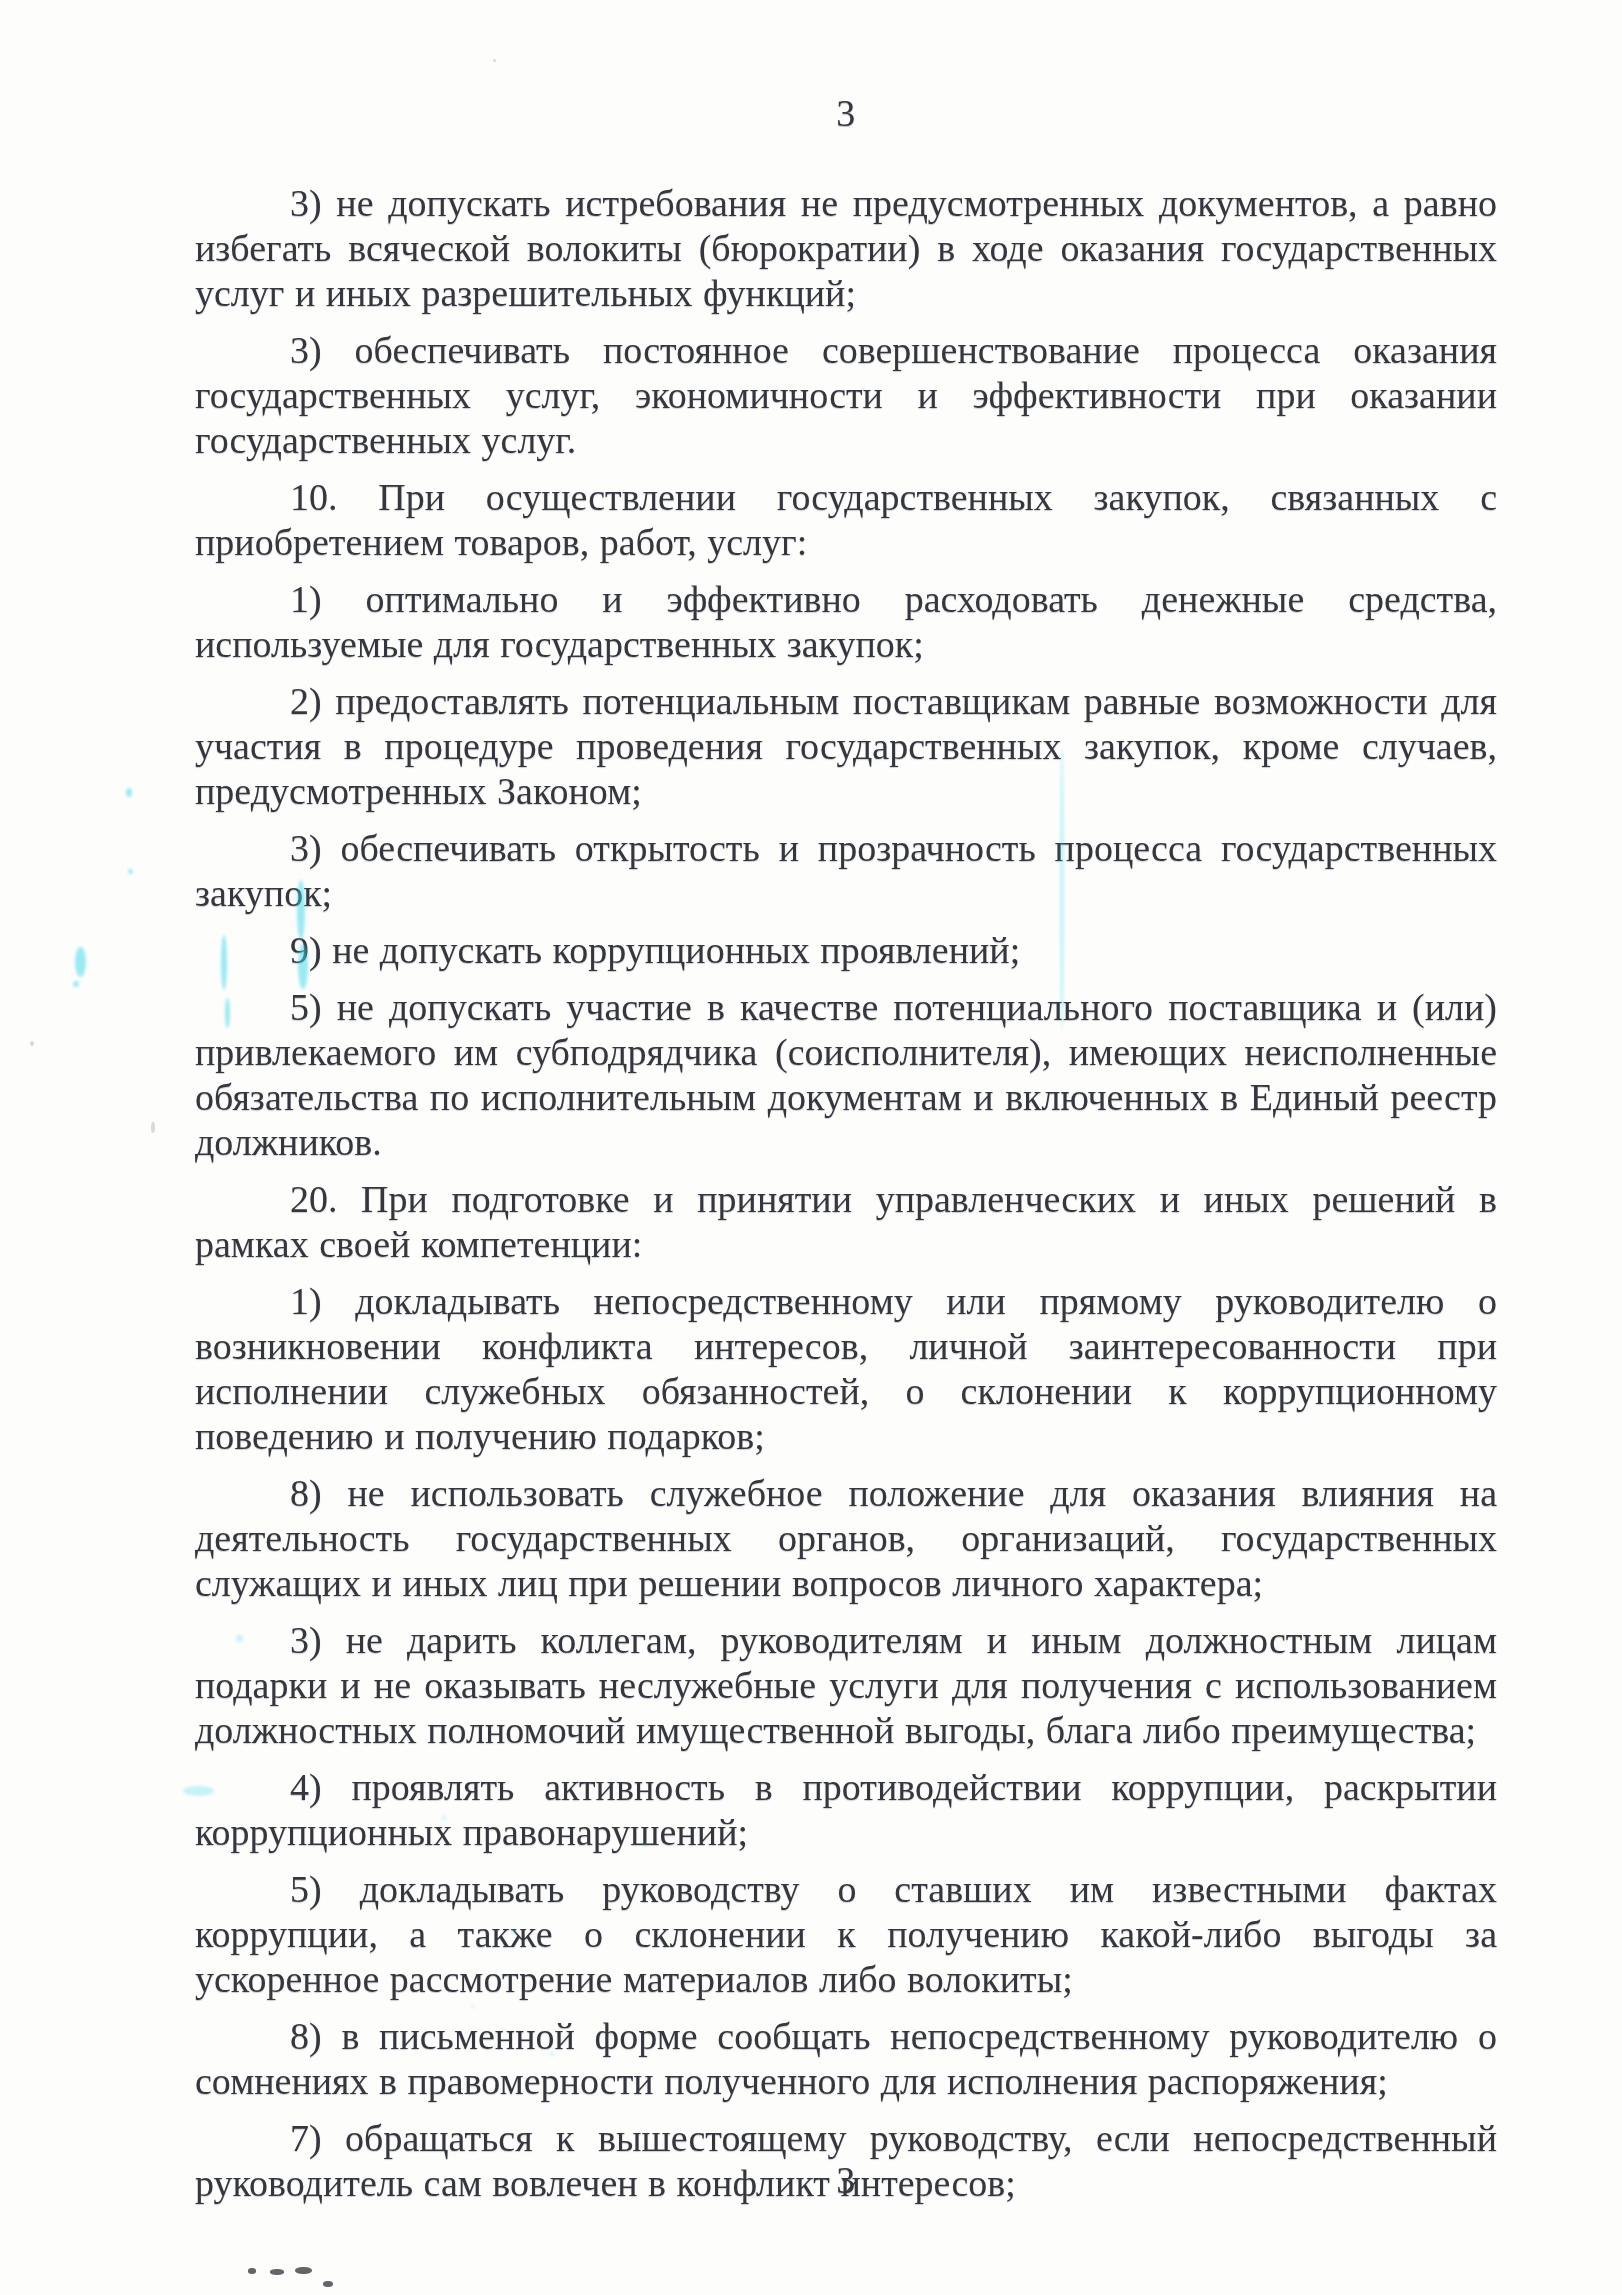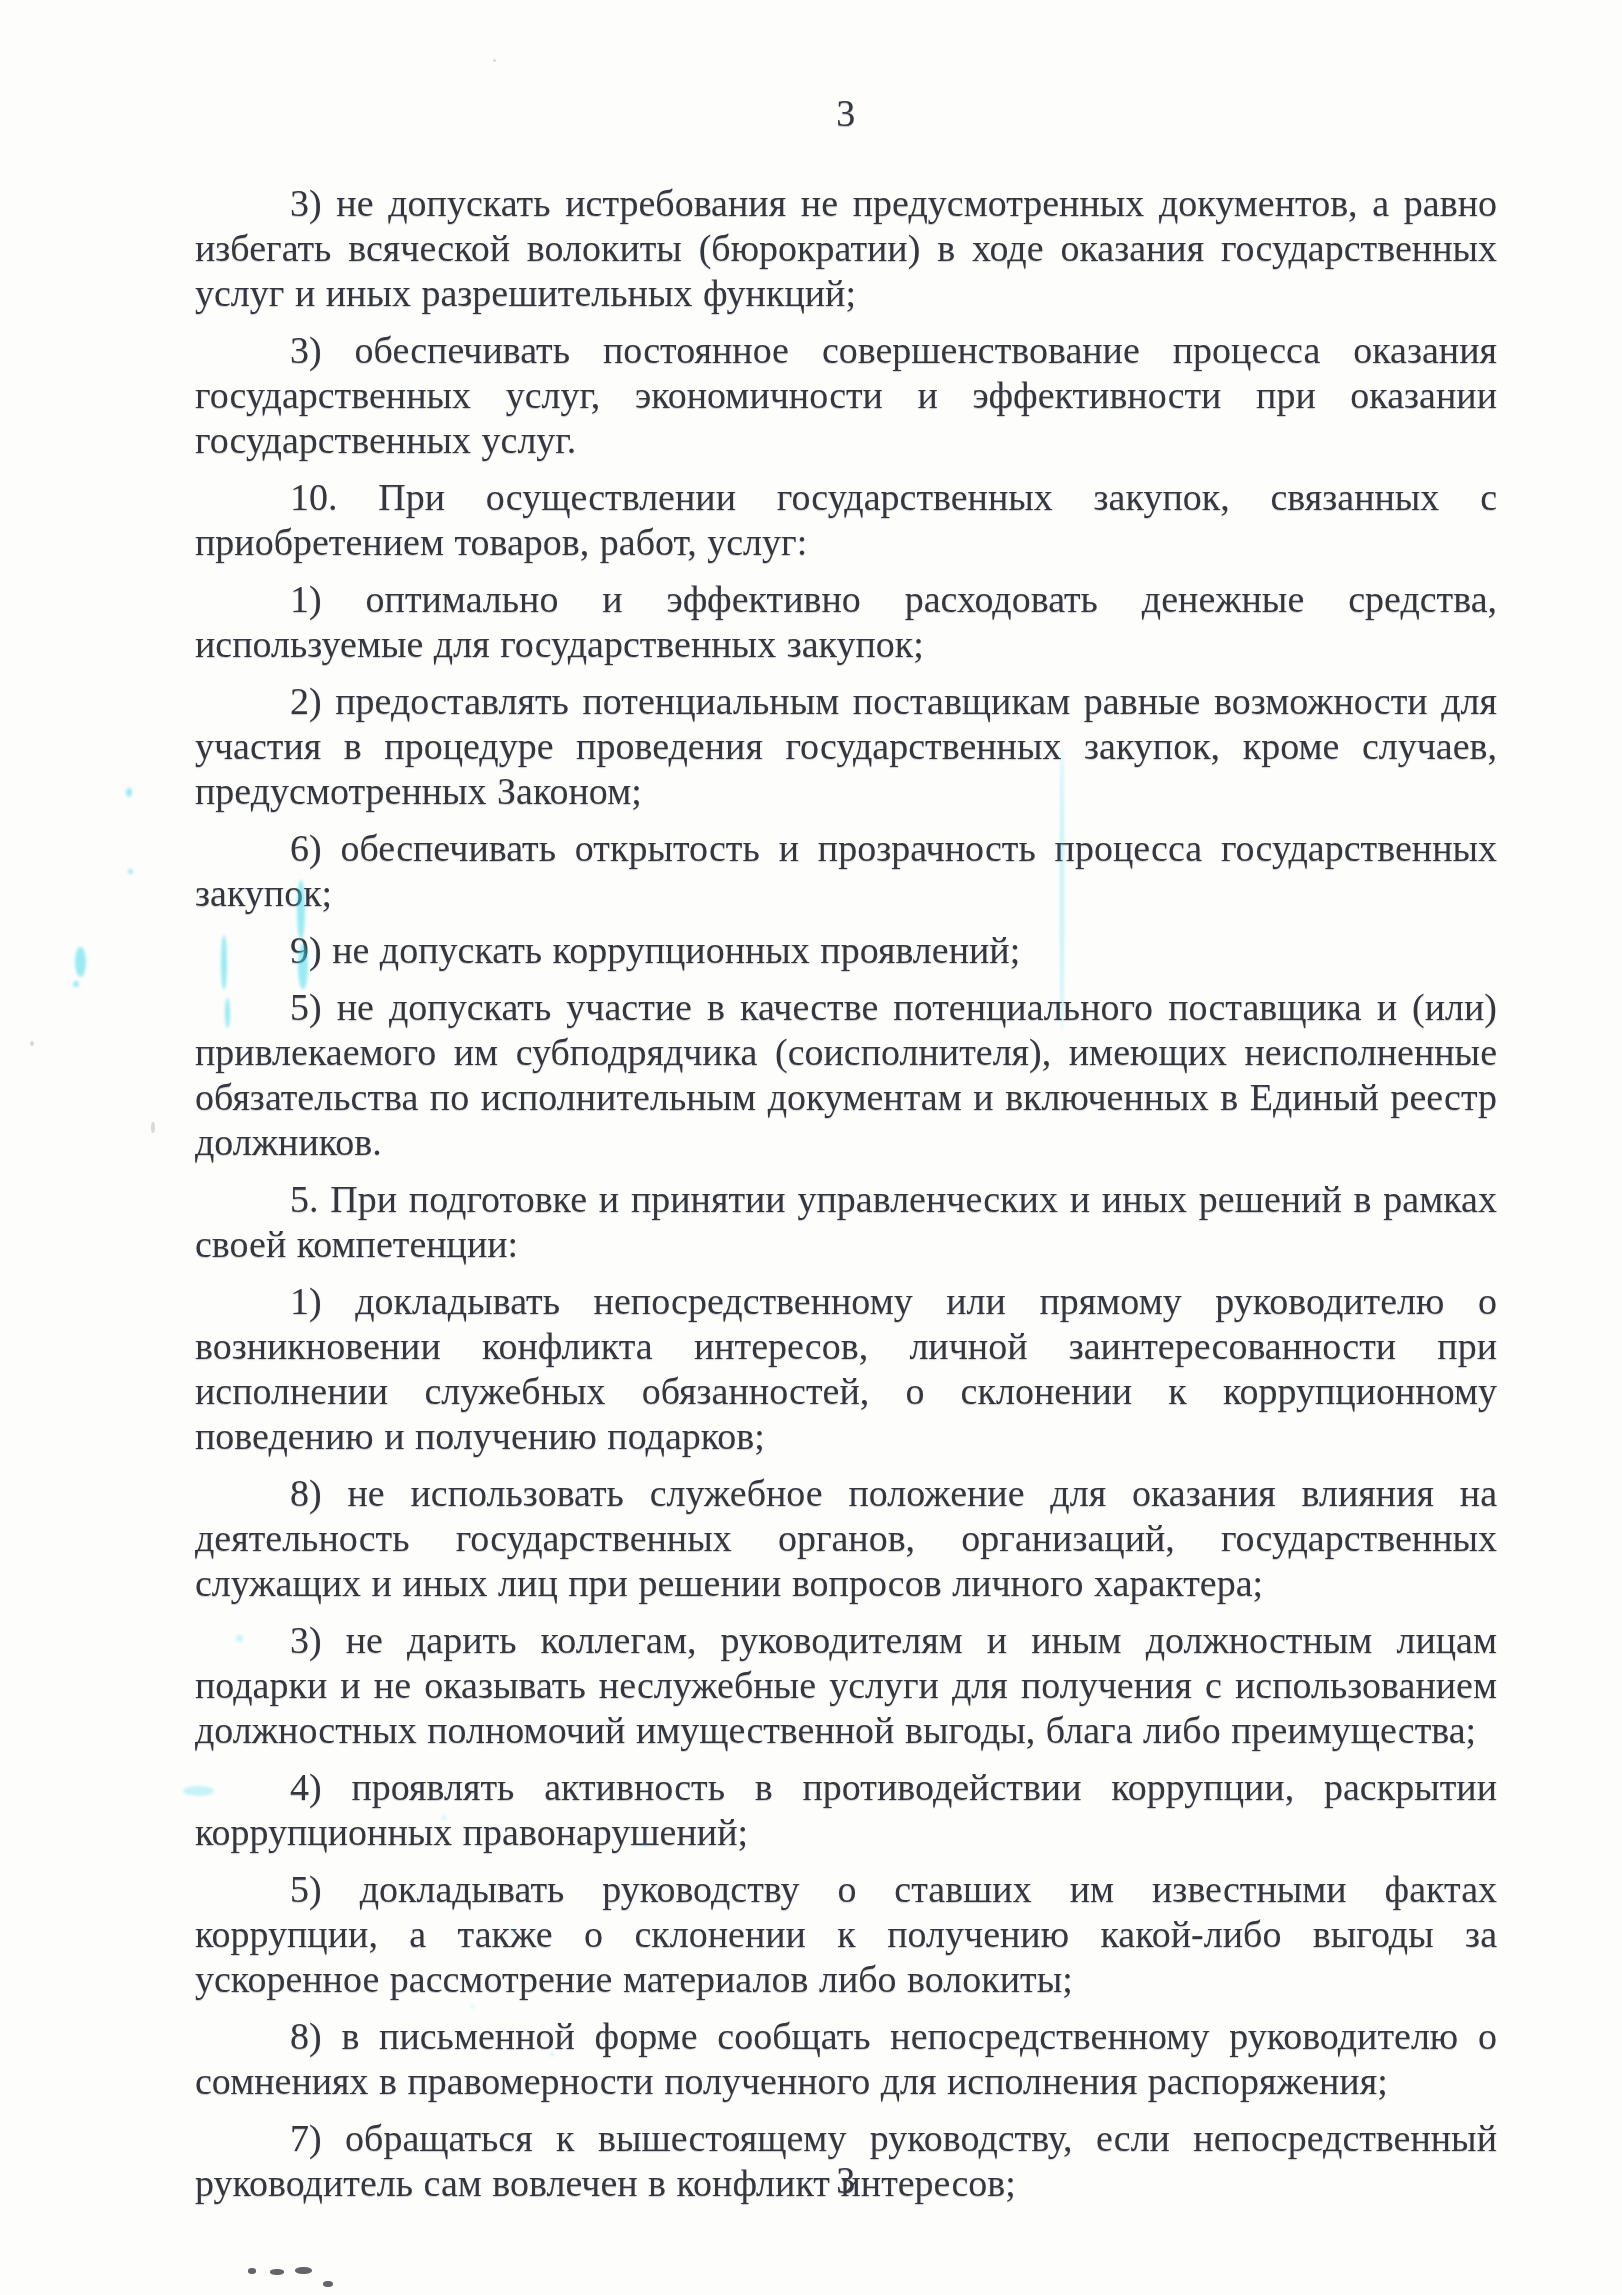--- a/index.html
+++ b/index.html
@@ -63,24 +63,24 @@
 <div class="page">
 
   <div class="text-block">
     <div class="page-number top">3</div>
     <div id="paragraphs">
         <p class="para">3) не допускать истребования не предусмотренных документов, а равно избегать всяческой волокиты (бюрократии) в ходе оказания государственных услуг и иных разрешительных функций;</p>
         <p class="para">3) обеспечивать постоянное совершенствование процесса оказания государственных услуг, экономичности и эффективности при оказании государственных услуг.</p>
         <p class="para">10. При осуществлении государственных закупок, связанных с приобретением товаров, работ, услуг:</p>
         <p class="para">1) оптимально и эффективно расходовать денежные средства, используемые для государственных закупок;</p>
         <p class="para">2) предоставлять потенциальным поставщикам равные возможности для участия в процедуре проведения государственных закупок, кроме случаев, предусмотренных Законом;</p>
-        <p class="para">6) обеспечивать открытость и прозрачность процесса государственных закупок;</p>
+        <p class="para">3) обеспечивать открытость и прозрачность процесса государственных закупок;</p>
         <p class="para">9) не допускать коррупционных проявлений;</p>
         <p class="para">5) не допускать участие в качестве потенциального поставщика и (или) привлекаемого им субподрядчика (соисполнителя), имеющих неисполненные обязательства по исполнительным документам и включенных в Единый реестр должников.</p>
-        <p class="para">5. При подготовке и принятии управленческих и иных решений в рамках своей компетенции:</p>
+        <p class="para">20. При подготовке и принятии управленческих и иных решений в рамках своей компетенции:</p>
         <p class="para">1) докладывать непосредственному или прямому руководителю о возникновении конфликта интересов, личной заинтересованности при исполнении служебных обязанностей, о склонении к коррупционному поведению и получению подарков;</p>
         <p class="para">8) не использовать служебное положение для оказания влияния на деятельность государственных органов, организаций, государственных служащих и иных лиц при решении вопросов личного характера;</p>
         <p class="para">3) не дарить коллегам, руководителям и иным должностным лицам подарки и не оказывать неслужебные услуги для получения с использованием должностных полномочий имущественной выгоды, блага либо преимущества;</p>
         <p class="para">4) проявлять активность в противодействии коррупции, раскрытии коррупционных правонарушений;</p>
         <p class="para">5) докладывать руководству о ставших им известными фактах коррупции, а также о склонении к получению какой-либо выгоды за ускоренное рассмотрение материалов либо волокиты;</p>
         <p class="para">8) в письменной форме сообщать непосредственному руководителю о сомнениях в правомерности полученного для исполнения распоряжения;</p>
         <p class="para">7) обращаться к вышестоящему руководству, если непосредственный руководитель сам вовлечен в конфликт интересов;</p>
       </div>
   </div>
 

